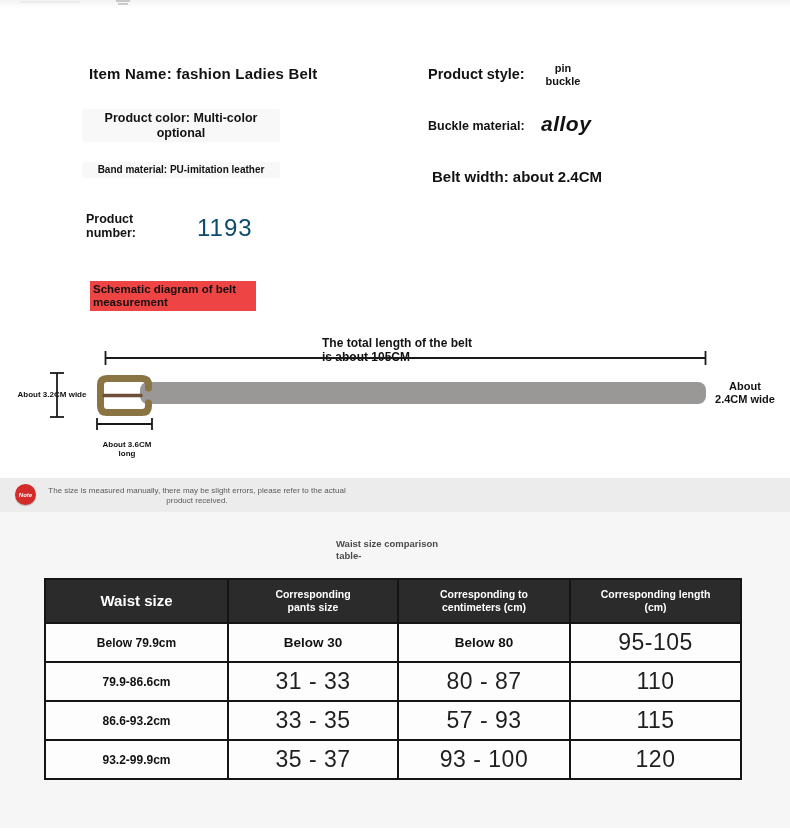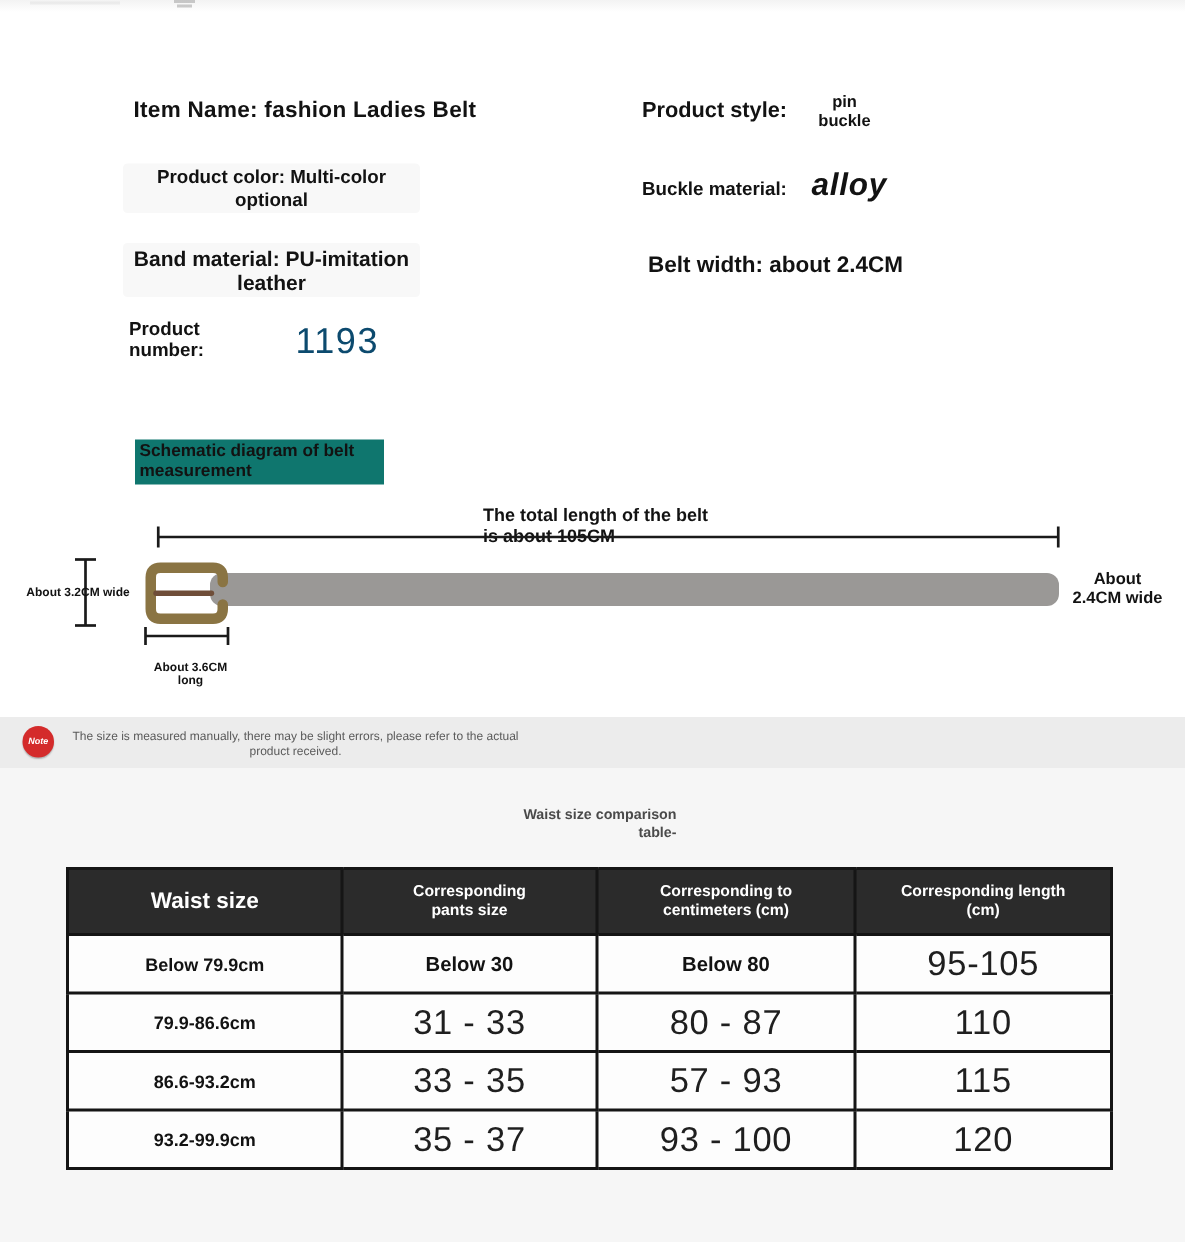--- a/index.html
+++ b/index.html
@@ -6,47 +6,47 @@
   #page{position:relative;width:790px;height:837px;background:#fff;overflow:hidden;
         font-family:"Liberation Sans",sans-serif;color:#121212;}
   .abs{position:absolute;}
   
   #top-strip{left:0;top:0;width:790px;height:8px;background:linear-gradient(#f3f3f3,#ffffff);}
   .artifact{position:absolute;background:#9a9a9a;opacity:.5;}
   
   .item-name{left:89px;top:65px;width:260px;font-size:15px;font-weight:bold;letter-spacing:.2px;}
   .prod-color{left:82px;top:109px;width:198px;font-size:12.5px;font-weight:bold;text-align:center;
               line-height:1.16;background:#f8f8f8;border-radius:3px;padding:2px 0;}
-  .band-mat{left:82px;top:162px;width:198px;font-size:14px;font-weight:bold;text-align:center;
+  .band-mat{left:82px;top:162px;width:198px;font-size:10px;font-weight:bold;text-align:center;
             line-height:1.16;background:#f8f8f8;border-radius:3px;padding:2px 0;}
   .prod-num-label{left:86px;top:213px;width:60px;font-size:12.5px;font-weight:bold;line-height:1.1;}
   .prod-num-value{left:197px;top:214px;font-size:24px;font-weight:400;letter-spacing:1px;color:#0c4a6e;}
   .prod-style-label{left:428px;top:66px;font-size:14.5px;font-weight:bold;}
   .prod-style-value{left:538px;top:62px;width:50px;font-size:11px;font-weight:bold;text-align:center;line-height:1.18;}
   .buckle-mat-label{left:428px;top:119px;font-size:12.5px;font-weight:bold;}
   .buckle-mat-value{left:541px;top:112px;font-size:21px;font-weight:600;letter-spacing:.5px;font-style:italic;}
   .belt-width{left:432px;top:168px;font-size:15px;font-weight:bold;}
   
   .schematic-title{left:90px;top:281px;width:160px;font-size:11.5px;font-weight:bold;line-height:1.15;
-                   background:#0f766e;padding:2px 3px;margin-top:12px;}
+                   background:#ef4444;padding:2px 3px;}
   .total-len{left:322px;top:336px;width:170px;font-size:12px;font-weight:bold;line-height:1.18;}
   .lbl-left-wide{left:14px;top:390px;width:76px;font-size:8px;font-weight:bold;text-align:center;}
   .lbl-buckle-long{left:94px;top:440px;width:66px;font-size:8px;font-weight:bold;text-align:center;}
   .lbl-right-wide{left:712px;top:380px;width:66px;font-size:11px;font-weight:bold;text-align:center;line-height:1.18;}
   #diagram-svg{left:0;top:320px;}
   
   #note-strip{left:0;top:478px;width:790px;height:34px;background:#ececec;}
   #lower-bg{left:0;top:512px;width:790px;height:316px;background:#f6f6f6;}
   .note-badge{left:15px;top:484px;width:21px;height:21px;border-radius:50%;background:#d42b2b;
               color:#fff;font-size:6px;font-weight:bold;font-style:italic;display:flex;
               align-items:center;justify-content:center;box-shadow:0 1px 1px rgba(0,0,0,.25);}
   .note-text{left:48px;top:486px;width:298px;font-size:8px;color:#5a5a5a;text-align:center;line-height:1.3;}
   
   .table-caption{left:336px;top:538px;width:115px;font-size:9.5px;font-weight:600;color:#4a4a4a;
-                 text-align:right;line-height:1.22;}
+                 text-align:left;line-height:1.22;}
   
   #size-table{position:absolute;left:44px;top:578px;border-collapse:collapse;table-layout:fixed;
               background:#fdfdfd;}
   #size-table th,#size-table td{border:2px solid #151515;text-align:center;vertical-align:middle;padding:0;}
   #size-table th{background:#2b2b2b;color:#fff;height:42px;font-weight:bold;font-size:10.5px;line-height:1.25;}
   #size-table th.first{font-size:15px;}
   #size-table td{height:37px;}
   #size-table td.c0{font-size:12px;font-weight:bold;}
   #size-table td.boldsm{font-size:13.5px;font-weight:bold;}
   #size-table td.num{font-size:23px;font-weight:400;color:#1f1f1f;letter-spacing:.5px;}

